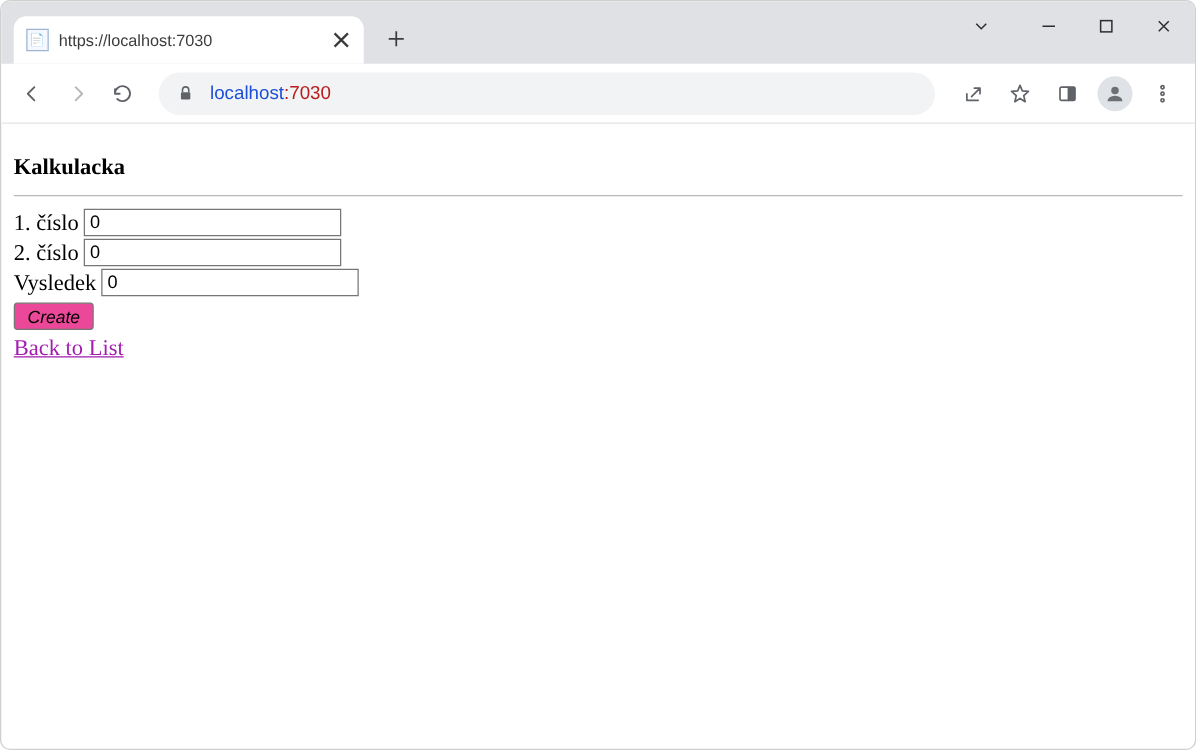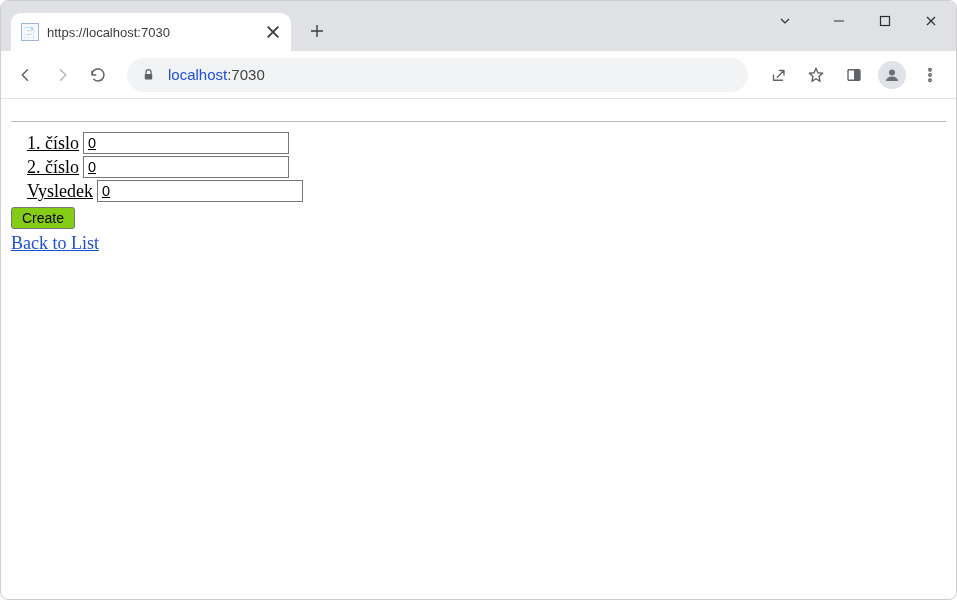--- a/index.html
+++ b/index.html
@@ -108,21 +108,21 @@
       margin: 0 10px;
       display: flex;
       align-items: center;
       padding: 0 14px;
       font-size: 15px;
       color: #202124;
       cursor: text;
     }
     .omnibox .lock { width: 15px; height: 15px; margin-right: 12px; color: #5f6368; }
     .omnibox .host-dark { color: #1d4ed8; }
-    .omnibox .host-light { color: #404040; }
+    .omnibox .host-light { color: #b91c1c; }
     .toolbar-right {
       display: flex; align-items: center; gap: 2px;
     }
     .t-btn {
       width: 36px; height: 34px;
       display: flex; align-items: center; justify-content: center;
       border-radius: 50%;
       cursor: pointer;
       color: #5f6368;
     }
@@ -151,44 +151,44 @@
       margin: 14px 0 10px 0;
     }
     .content hr {
       border: none;
       border-top: 1px solid #b8b8b8;
       margin: 12px 0 10px 0;
     }
     .form-row {
       display: flex;
       align-items: flex-end;
-      margin: 2px 16px;
-      text-decoration: underline;
+      margin: 2px 0;
     }
     .form-row label { margin-right: 4px; }
     .form-row input[type="text"] {
       border: 1px solid #767676;
       height: 22px;
       font-size: 14.5px;
       padding: 1px 4px;
       width: 206px;
       font-family: Arial, sans-serif;
     }
     .btn-create {
       font-family: Arial, sans-serif;
       font-size: 14px;
       padding: 2px 10px;
-      background: #84cc16;
+      background: #ec4899;
       border: 1px solid #767676;
       border-radius: 3px;
       cursor: pointer;
       margin-top: 3px;
+      font-style: italic;
     }
     .link-back {
-      color: #1d4ed8;
+      color: #a21caf;
       text-decoration: underline;
       cursor: pointer;
       display: inline-block;
       margin-top: 4px;
       text-align: center;
     }
   </style>
 </head>
 <body>
 
@@ -286,20 +286,21 @@
         <svg viewBox="0 0 24 24" fill="#5f6368" stroke="none">
             <circle cx="12" cy="5" r="1.7"></circle>
             <circle cx="12" cy="12" r="1.7"></circle>
             <circle cx="12" cy="19" r="1.7"></circle>
           </svg>
       </div>
     </div>
   </div>
 
   <div class="content">
+    <h3>Kalkulacka</h3>
     <hr>
     <div class="form-row">
       <label>1. číslo</label>
       <input type="text" value="0" style="">
     </div>
     <div class="form-row">
       <label>2. číslo</label>
       <input type="text" value="0" style="">
     </div>
     <div class="form-row">

